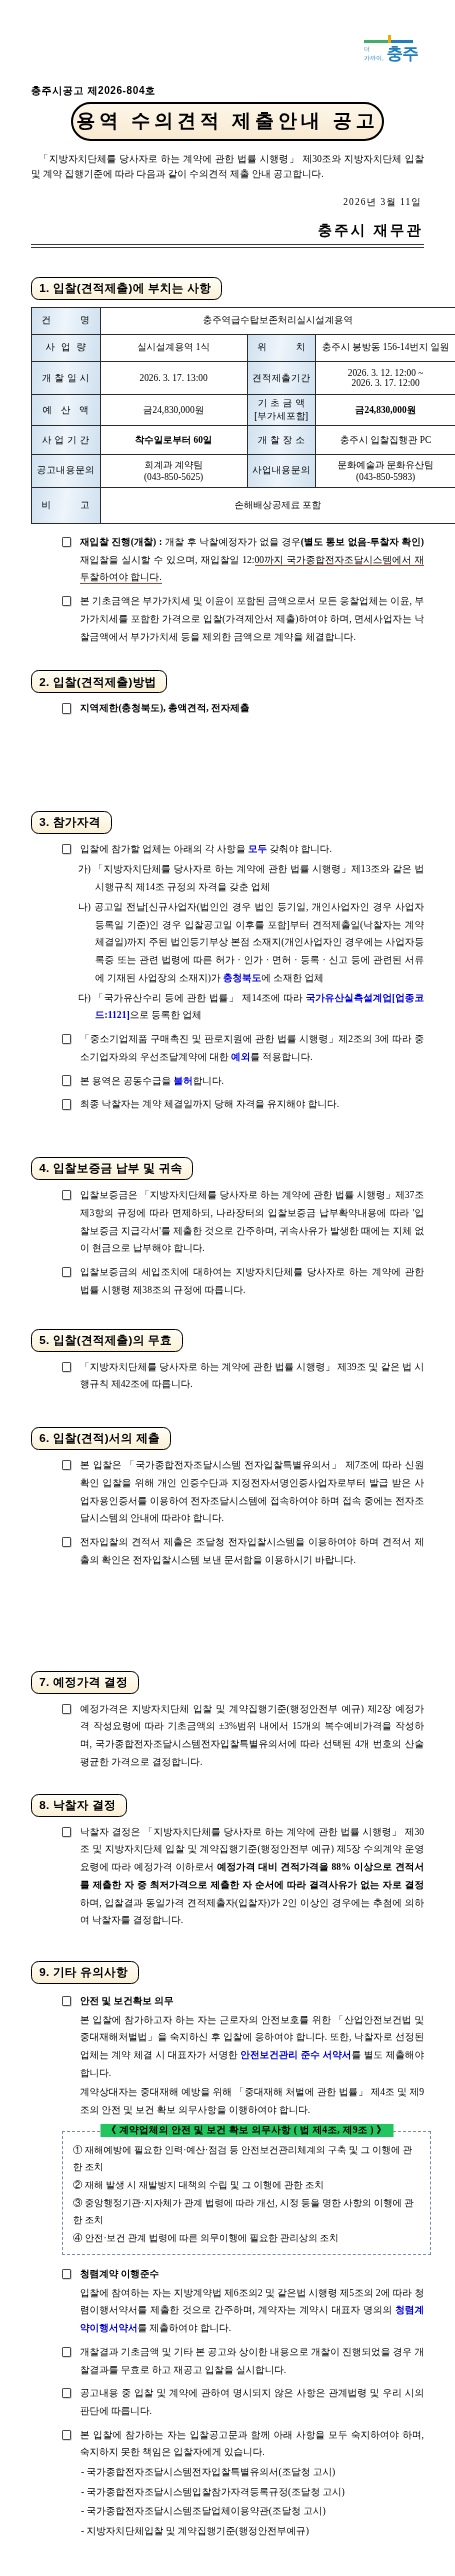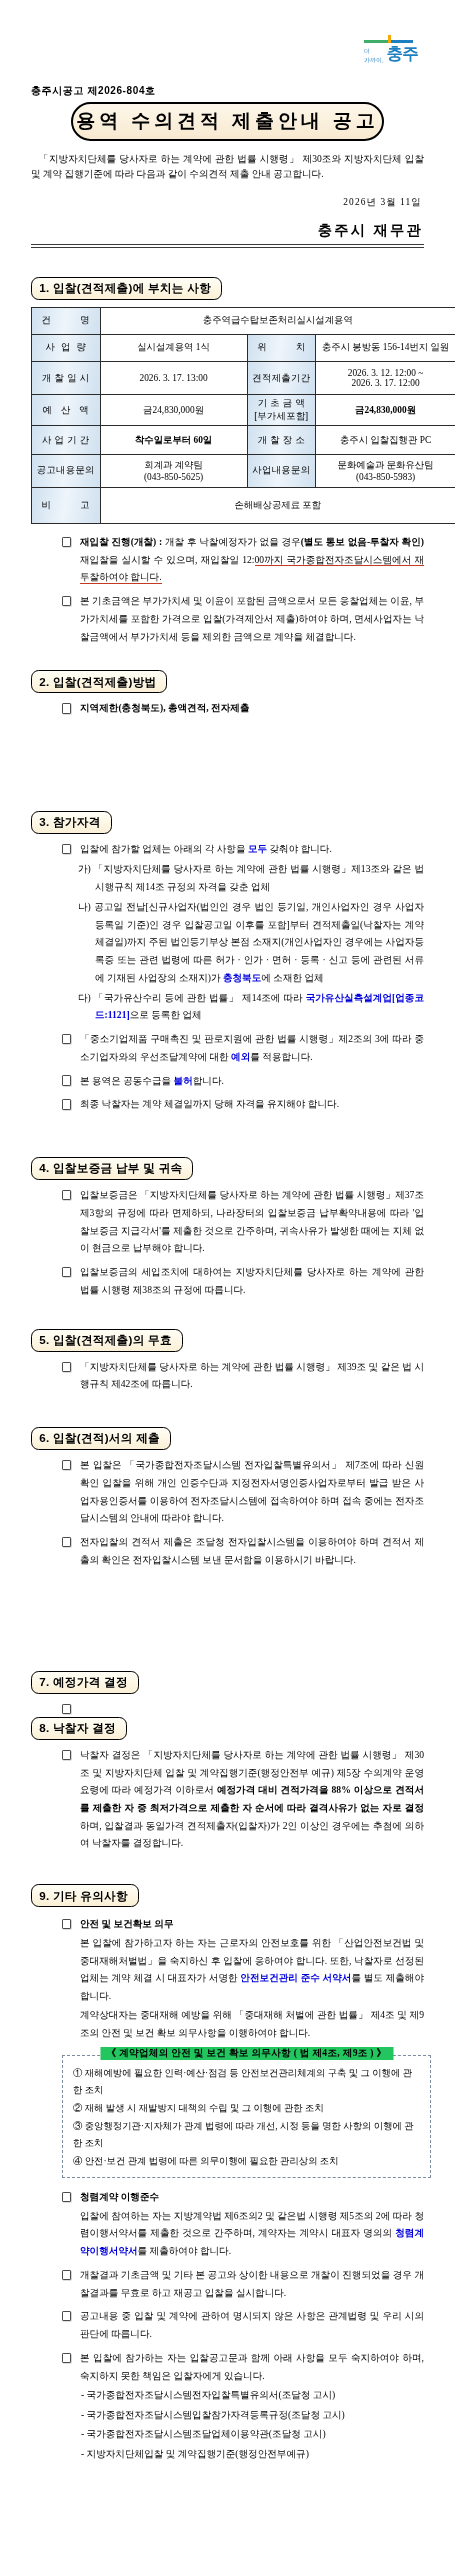--- a/index.html
+++ b/index.html
@@ -12,21 +12,21 @@
   .notice-no {
     position:absolute; left:31px; top:84px;
     font-family:"Liberation Sans","DejaVu Sans",sans-serif;
     font-weight:700; font-size:10px; letter-spacing:0.6px;
   }
   .logo { position:absolute; left:364px; top:40px; width:72px; }
   .logo-bar { position:relative; width:49px; height:3.3px; }
   .bar-green { position:absolute; left:0; top:0; width:26.5px; height:3.3px; background:#3fae68; }
   .bar-blue  { position:absolute; left:26.5px; top:0; width:22px; height:3.3px; background:#1e7fc0; }
   .bar-orange{ position:absolute; left:24px; top:-5px; width:3.3px; height:8.3px; background:#f6a800; }
-  .logo-body { display:flex; align-items:flex-end; margin-top:1.7px; }
+  .logo-body { display:flex; align-items:flex-start; margin-top:1.7px; }
   .logo-slogan { font-family:"Liberation Sans",sans-serif; font-size:6px; line-height:1.45; color:#1e7fc0; }
   .logo-mark { font-family:"Liberation Sans",sans-serif; font-size:16.5px; font-weight:800; color:#1e7fc0; margin-left:2.8px; margin-top:-2.2px; letter-spacing:-0.6px; }
   
   .flow { position:absolute; top:0; left:0; width:455px; padding:102px 31px 0 31px; box-sizing:border-box; }
   .title-box {
     width:309px; margin:0 auto; border:2.2px solid #000; border-radius:20px;
     background:linear-gradient(180deg,#fdf7ea 0%,#f8e9d0 100%);
     text-align:center; padding:3.9px 0 5px;
   }
   .title-box span {
@@ -260,20 +260,21 @@
       <span>전자입찰의 견적서 제출은 조달청 전자입찰시스템을 이용하여야 하며 견적서 제출의 확인은 전자입찰시스템 보낸 문서함을 이용하시기 바랍니다.</span>
     </p>
 
     <div class="sec-head-wrap" style="margin-top:102px;">
       <div class="sec-head">
         <span>7. 예정가격 결정</span>
       </div>
     </div>
     <p class="bullet">
       <span class="chk"></span>
+      <span>예정가격은 지방자치단체 입찰 및 계약집행기준(행정안전부 예규) 제2장 예정가격 작성요령에 따라 기초금액의 ±3%범위 내에서 15개의 복수예비가격을 작성하며, 국가종합전자조달시스템전자입찰특별유의서에 따라 선택된 4개 번호의 산술평균한 가격으로 결정합니다.</span>
     </p>
 
     <div class="sec-head-wrap" style="margin-top:23px;">
       <div class="sec-head">
         <span>8. 낙찰자 결정</span>
       </div>
     </div>
     <p class="bullet">
       <span class="chk"></span>
       <span>낙찰자 결정은 「지방자치단체를 당사자로 하는 계약에 관한 법률 시행령」 제30조 및 지방자치단체 입찰 및 계약집행기준(행정안전부 예규) 제5장 수의계약 운영요령에 따라 예정가격 이하로서 </span><span class="b">예정가격 대비 견적가격을 88% 이상으로 견적서를 제출한 자 중 최저가격으로 제출한 자 순서에 따라 결격사유가 없는 자로 결정</span><span>하며, 입찰결과 동일가격 견적제출자(입찰자)가 2인 이상인 경우에는 추첨에 의하여 낙찰자를 결정합니다.</span>

